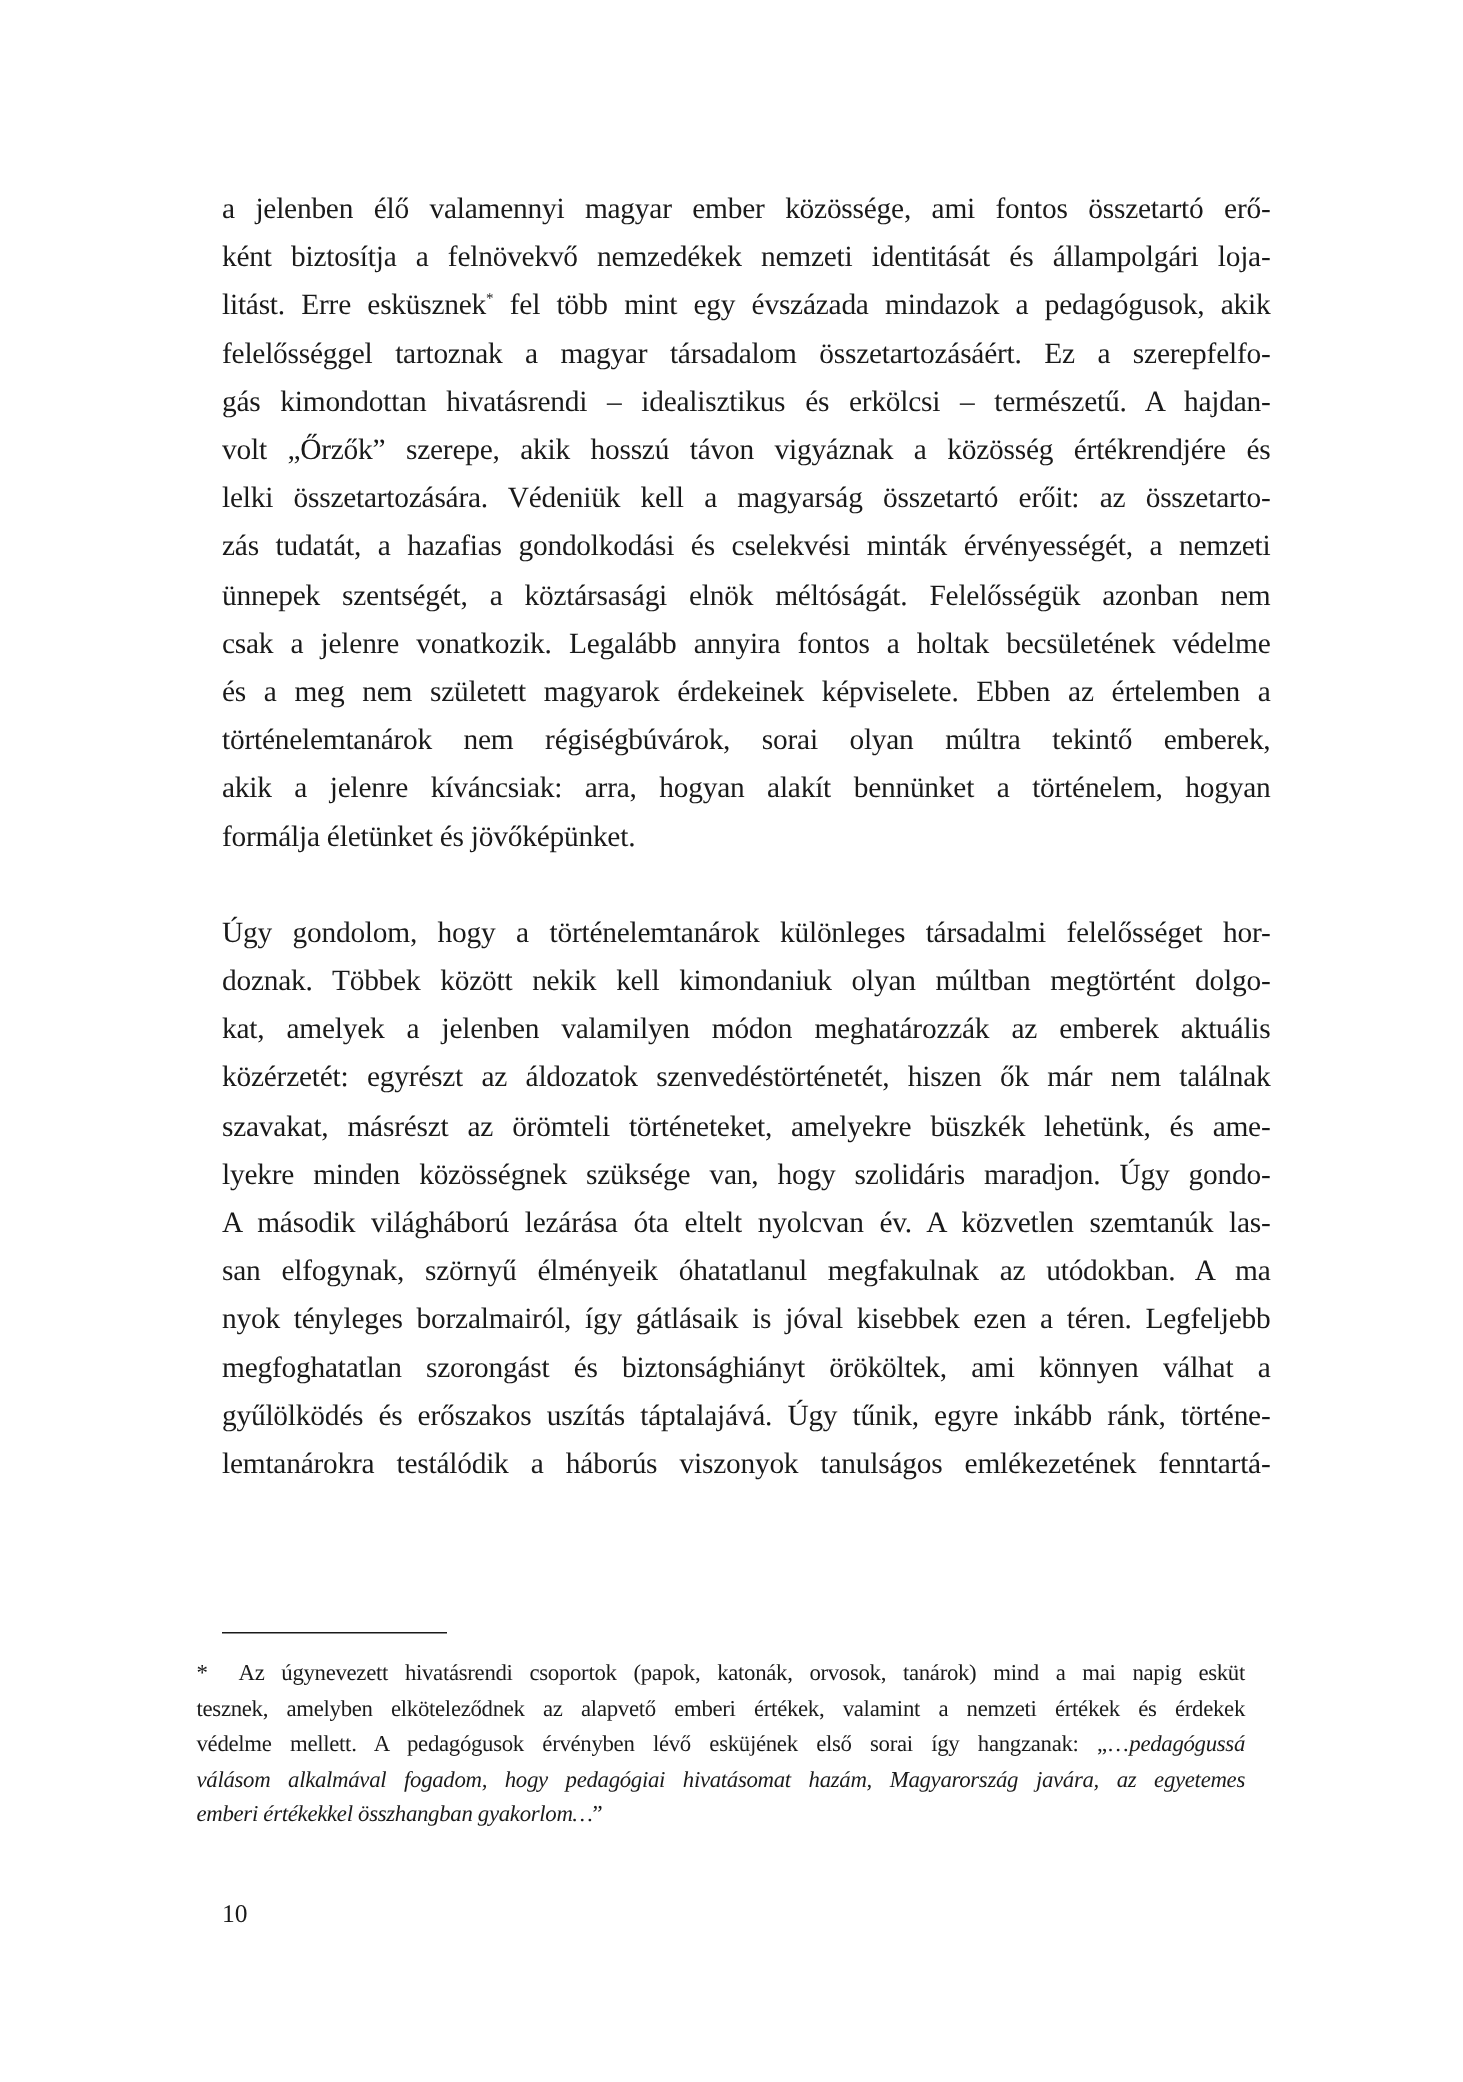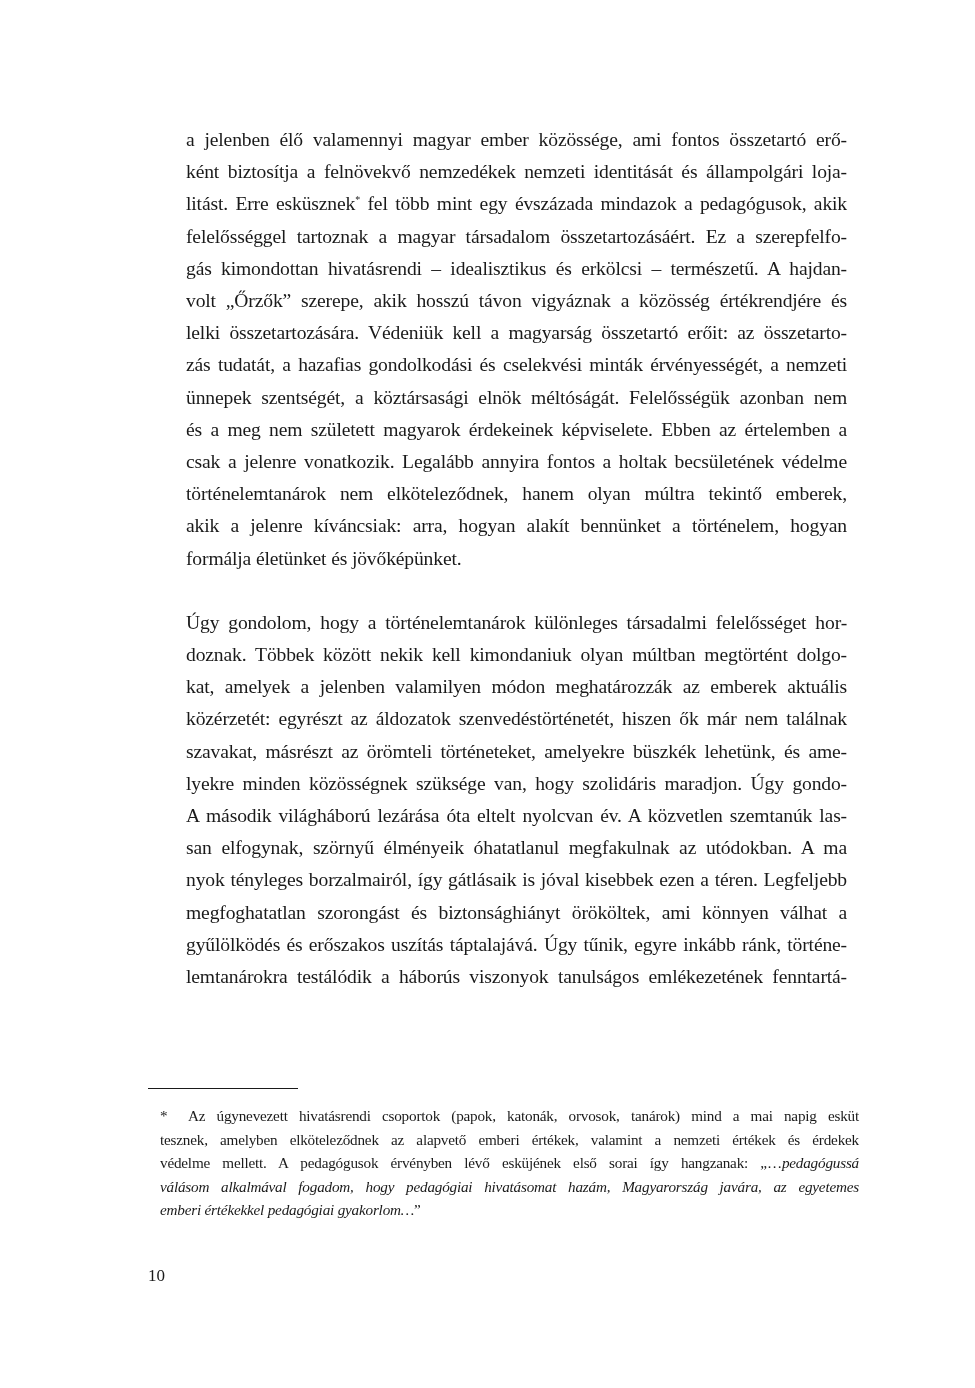--- a/index.html
+++ b/index.html
@@ -27,39 +27,38 @@
     line-height: 32.2px;
     text-align: justify;
     hyphens: manual;
     letter-spacing: -0.15px;
   }
   .para .line {
     display: block;
     text-align: justify;
     text-align-last: justify;
     white-space: nowrap;
-    margin-left: 38px;
   }
   .para .line.last {
     text-align-last: left;
   }
   .para + .para {
     margin-top: 32px;
   }
   .fn-rule {
     position: absolute;
     left: 148px;
     top: 1088px;
     width: 150px;
     height: 0;
     border-top: 1px solid #1a1a1a;
   }
   .footnote {
     position: absolute;
-    left: 160px;
+    left: 131px;
     top: 1104px;
     width: 699px;
     font-size: 15.2px;
     line-height: 23.6px;
     letter-spacing: -0.2px;
   }
   .footnote .line {
     display: block;
     white-space: nowrap;
     text-align: justify;
@@ -94,23 +93,23 @@
   <p class="para">
     <span class="line">a jelenben élő valamennyi magyar ember közössége, ami fontos összetartó erő-</span>
     <span class="line">ként biztosítja a felnövekvő nemzedékek nemzeti identitását és állampolgári loja-</span>
     <span class="line"><span>litást. Erre esküsznek</span><sup class="fnref">*</sup><span> fel több mint egy évszázada mindazok a pedagógusok, akik</span></span>
     <span class="line">felelősséggel tartoznak a magyar társadalom összetartozásáért. Ez a szerepfelfo-</span>
     <span class="line">gás kimondottan hivatásrendi – idealisztikus és erkölcsi – természetű. A hajdan-</span>
     <span class="line">volt „Őrzők” szerepe, akik hosszú távon vigyáznak a közösség értékrendjére és</span>
     <span class="line">lelki összetartozására. Védeniük kell a magyarság összetartó erőit: az összetarto-</span>
     <span class="line">zás tudatát, a hazafias gondolkodási és cselekvési minták érvényességét, a nemzeti</span>
     <span class="line">ünnepek szentségét, a köztársasági elnök méltóságát. Felelősségük azonban nem</span>
+    <span class="line">csak a jelenre vonatkozik. Legalább annyira fontos a holtak becsületének védelme</span>
     <span class="line">és a meg nem született magyarok érdekeinek képviselete. Ebben az értelemben a</span>
-    <span class="line">csak a jelenre vonatkozik. Legalább annyira fontos a holtak becsületének védelme</span>
-    <span class="line">történelemtanárok nem elköteleződnek, hanem olyan múltra tekintő emberek,</span>
+    <span class="line">történelemtanárok nem régiségbúvárok, sorai olyan múltra tekintő emberek,</span>
     <span class="line">akik a jelenre kíváncsiak: arra, hogyan alakít bennünket a történelem, hogyan</span>
     <span class="line last">formálja életünket és jövőképünket.</span>
   </p>
 
   <p class="para">
     <span class="line">Úgy gondolom, hogy a történelemtanárok különleges társadalmi felelősséget hor-</span>
     <span class="line">doznak. Többek között nekik kell kimondaniuk olyan múltban megtörtént dolgo-</span>
     <span class="line">kat, amelyek a jelenben valamilyen módon meghatározzák az emberek aktuális</span>
     <span class="line">közérzetét: egyrészt az áldozatok szenvedéstörténetét, hiszen ők már nem találnak</span>
     <span class="line">szavakat, másrészt az örömteli történeteket, amelyekre büszkék lehetünk, és ame-</span>
@@ -124,16 +123,16 @@
   </p>
 </div>
 
 <div class="fn-rule"></div>
 
 <div class="footnote">
   <span class="line"><span class="mark">*</span><span>Az úgynevezett hivatásrendi csoportok (papok, katonák, orvosok, tanárok) mind a mai napig esküt</span></span>
   <span class="line">tesznek, amelyben elköteleződnek az alapvető emberi értékek, valamint a nemzeti értékek és érdekek</span>
   <span class="line"><span>védelme mellett. A pedagógusok érvényben lévő esküjének első sorai így hangzanak: „…</span><em>pedagógussá</em></span>
   <span class="line"><em>válásom alkalmával fogadom, hogy pedagógiai hivatásomat hazám, Magyarország javára, az egyetemes</em></span>
-  <span class="line last"><em>emberi értékekkel pedagógiai gyakorlom…</em><span>”</span></span>
+  <span class="line last"><em>emberi értékekkel összhangban gyakorlom…</em><span>”</span></span>
 </div>
 
 <div class="page-number">10</div>
 
 </body></html>

